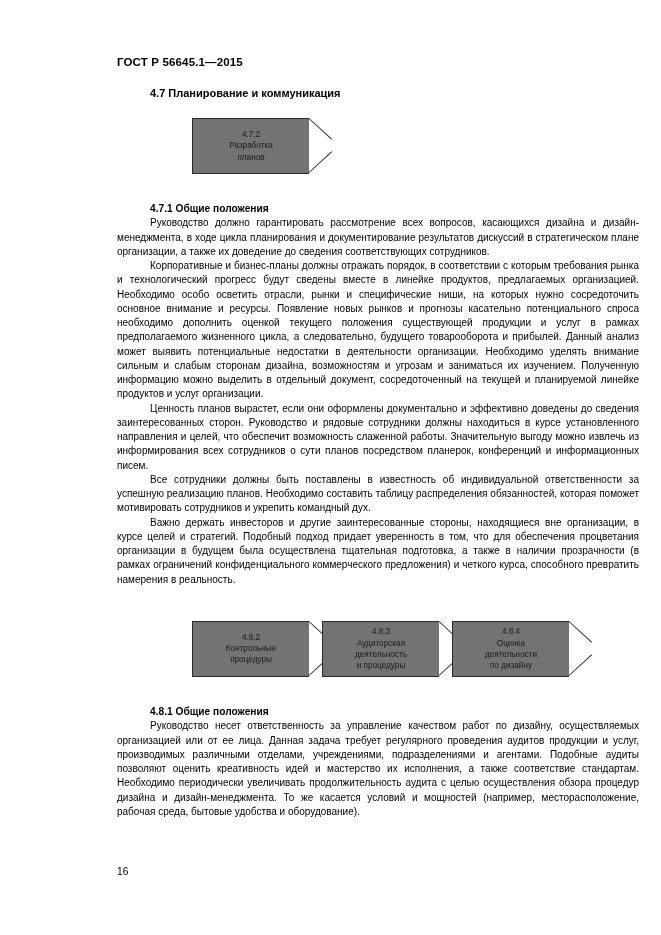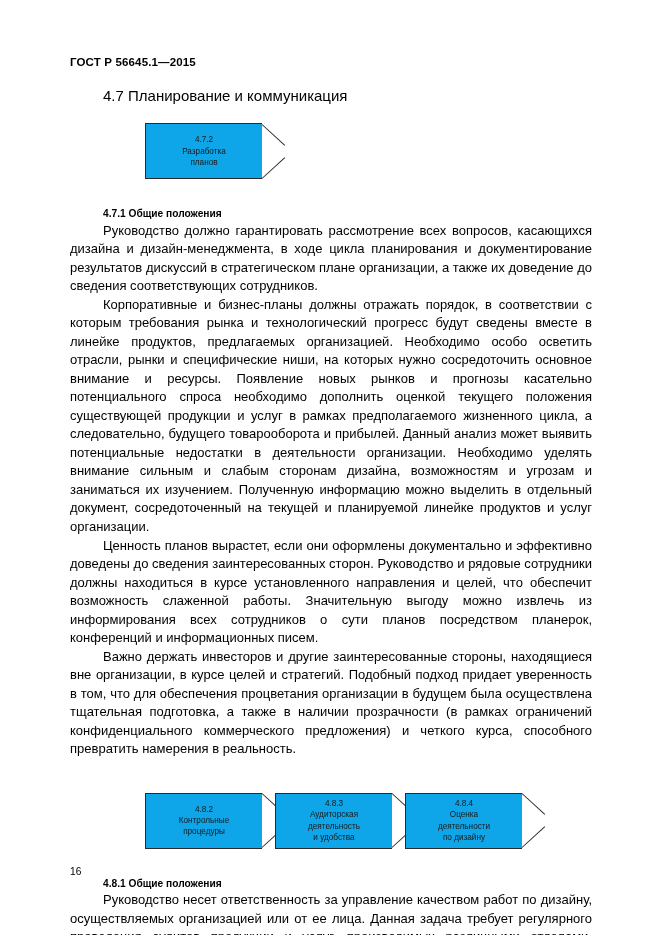--- a/index.html
+++ b/index.html
@@ -12,20 +12,21 @@
     font-family: "Liberation Sans", sans-serif;
     color: #000000;
   }
   .page {
     position: relative;
     width: 599px;
     height: 935px;
     background: #ffffff;
     box-sizing: border-box;
     overflow: hidden;
+    margin-left: 47px;
   }
 
   
   .doc-header {
     position: absolute;
     left: 70px;
     top: 56px;
     font-size: 11.5px;
     font-weight: bold;
     letter-spacing: 0.15px;
@@ -33,42 +34,42 @@
 
   
   .content {
     position: absolute;
     left: 70px;
     top: 86px;
     width: 522px;
   }
 
   h2.sec-head {
-    font-size: 15px;
-    font-weight: normal;
+    font-size: 11px;
+    font-weight: bold;
     margin: 0;
     padding: 0 0 0 33px;
     line-height: 1.35;
   }
 
   h3.sub-head {
     font-size: 10.2px;
     font-weight: bold;
     margin: 0;
     padding: 0 0 0 33px;
     line-height: 1.42;
     text-align: justify;
   }
   h3.sub-head.wrap {
     padding-left: 0;
     text-indent: 33px;
   }
 
   p.para {
-    font-size: 13px;
+    font-size: 10px;
     line-height: 1.425;
     margin: 0;
     text-align: justify;
     text-indent: 33px;
     hyphens: manual;
   }
   p.para.last-line-left {
     text-align-last: left;
   }
 
@@ -82,21 +83,21 @@
     position: absolute;
     left: 75px;
     top: 0;
     display: flex;
     gap: 13px;
   }
   .chevron {
     position: relative;
     width: 117px;
     height: 56px;
-    background: #0ea5e9;
+    background: #737373;
     border: 1px solid #2a2a2a;
     border-right: none;
     box-sizing: border-box;
     display: flex;
     flex-direction: column;
     align-items: center;
     justify-content: center;
     text-align: center;
     font-size: 8.2px;
     line-height: 1.38;
@@ -168,20 +169,21 @@
     </div>
 
     <div class="gap-xl"></div>
 
     <h3 class="sub-head">4.7.1 Общие положения</h3>
     <p class="para">Руководство должно гарантировать рассмотрение всех вопросов, касающихся дизайна и дизайн-менеджмента, в ходе цикла планирования и документирование результатов дискуссий в стратегическом плане организации, а также их доведение до сведения соответствующих сотрудников.</p>
 
     <p class="para">Корпоративные и бизнес-планы должны отражать порядок, в соответствии с которым требования рынка и технологический прогресс будут сведены вместе в линейке продуктов, предлагаемых организацией. Необходимо особо осветить отрасли, рынки и специфические ниши, на которых нужно сосредоточить основное внимание и ресурсы. Появление новых рынков и прогнозы касательно потенциального спроса необходимо дополнить оценкой текущего положения существующей продукции и услуг в рамках предполагаемого жизненного цикла, а следовательно, будущего товарооборота и прибылей. Данный анализ может выявить потенциальные недостатки в деятельности организации. Необходимо уделять внимание сильным и слабым сторонам дизайна, возможностям и угрозам и заниматься их изучением. Полученную информацию можно выделить в отдельный документ, сосредоточенный на текущей и планируемой линейке продуктов и услуг организации.</p>
 
     <p class="para">Ценность планов вырастет, если они оформлены документально и эффективно доведены до сведения заинтересованных сторон. Руководство и рядовые сотрудники должны находиться в курсе установленного направления и целей, что обеспечит возможность слаженной работы. Значительную выгоду можно извлечь из информирования всех сотрудников о сути планов посредством планерок, конференций и информационных писем.</p>
+    <p class="para">Все сотрудники должны быть поставлены в известность об индивидуальной ответственности за успешную реализацию планов. Необходимо составить таблицу распределения обязанностей, которая поможет мотивировать сотрудников и укрепить командный дух.</p>
 
     <p class="para last-line-left">Важно держать инвесторов и другие заинтересованные стороны, находящиеся вне организации, в курсе целей и стратегий. Подобный подход придает уверенность в том, что для обеспечения процветания организации в будущем была осуществлена тщательная подготовка, а также в наличии прозрачности (в рамках ограничений конфиденциального коммерческого предложения) и четкого курса, способного превратить намерения в реальность.</p>
 
     <div class="gap-lg"></div>
 
 
     <div class="gap-lg"></div>
 
     <div class="diagram">
       <div class="diagram-inner">
@@ -191,21 +193,21 @@
           <span class="label-line">Контрольные</span>
           <span class="label-line">процедуры</span>
           <span class="head-top"></span>
           <span class="head-bot"></span>
         </div>
 
         <div class="chevron">
           <span class="num">4.8.3</span>
           <span class="label-line">Аудиторская</span>
           <span class="label-line">деятельность</span>
-          <span class="label-line">и удобства</span>
+          <span class="label-line">и процедуры</span>
           <span class="head-top"></span>
           <span class="head-bot"></span>
         </div>
 
         <div class="chevron">
           <span class="num">4.8.4</span>
           <span class="label-line">Оценка</span>
           <span class="label-line">деятельности</span>
           <span class="label-line">по дизайну</span>
           <span class="head-top"></span>

